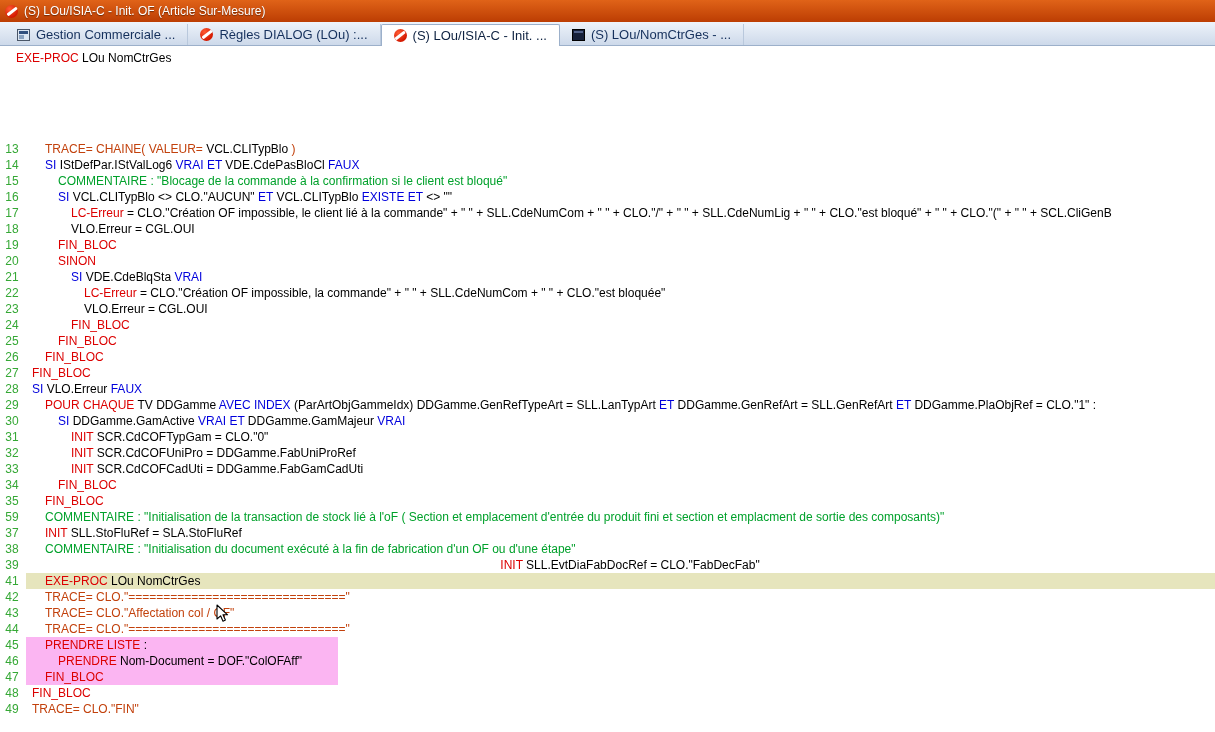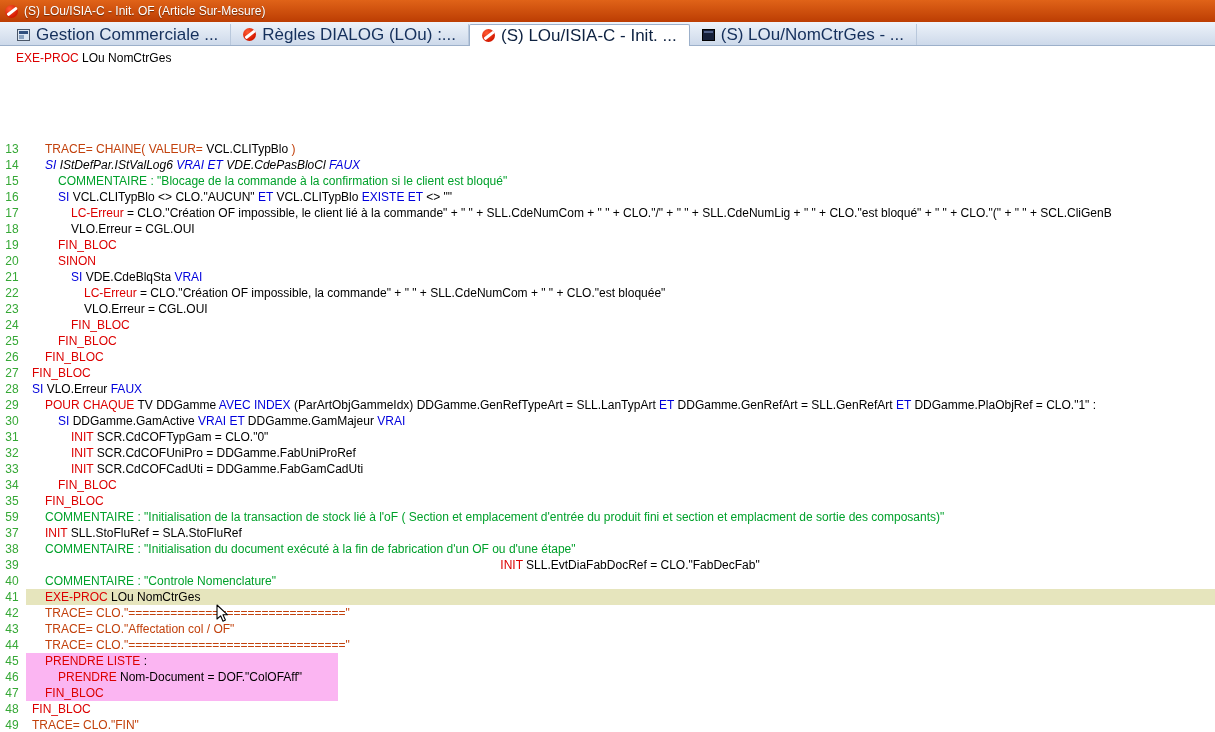--- a/index.html
+++ b/index.html
@@ -10,21 +10,21 @@
   
   .titlebar{position:absolute;top:0;left:0;right:0;height:22px;
     background:linear-gradient(#e06318,#bc3d03);
     display:flex;align-items:center;padding-left:5px;gap:6px}
   .title-text{color:#fff;font-size:12px;text-shadow:0 1px 1px rgba(0,0,0,.45);white-space:nowrap}
 
   
   .tabbar{position:absolute;top:22px;left:0;right:0;height:24px;
     background:linear-gradient(#eef3fa,#cdd9ea);border-bottom:1px solid #9cb0ca;
     display:flex;align-items:stretch;padding-left:5px}
-  .tab{display:flex;align-items:center;gap:6px;padding:0 12px;font-size:17px;color:#15305c;
+  .tab{display:flex;align-items:center;gap:6px;padding:0 12px;font-size:13px;color:#15305c;
     border-right:1px solid #b9c8dc;white-space:nowrap;margin-top:2px;cursor:default}
   .tab.active{background:#fff;border:1px solid #9cb0ca;border-bottom:none;margin-bottom:-1px;
     border-radius:2px 2px 0 0;z-index:2;color:#0d2140}
 
   
   .ico-dialog{width:13px;height:13px;border-radius:50%;flex:0 0 13px;position:relative;
     background:radial-gradient(circle at 35% 30%, #ff5a33, #d41900 70%)}
   .ico-dialog::after{content:"";position:absolute;left:0.5px;top:5px;width:12px;height:2.5px;
     background:#fff;transform:rotate(-38deg);border-radius:1px}
   .ico-app{width:13px;height:12px;border:1px solid #4a5668;background:#dce6f2;position:relative;flex:0 0 13px}
@@ -76,21 +76,21 @@
     <div class="tab">
       <span class="ico-console"></span>
       <span>(S) LOu/NomCtrGes - ...</span>
     </div>
   </div>
 
   <div class="content-area">
     <div class="proc-header"><span class="tok-r">EXE-PROC</span><span class="tok-p"> LOu NomCtrGes</span></div>
     <div class="code-area">
         <div class="row"><span class="ln">13</span><span class="cl" style="padding-left: 19px;"><span class="tok-t">TRACE= CHAINE( VALEUR= </span><span class="tok-p">VCL.CLITypBlo</span><span class="tok-t"> )</span></span></div>
-        <div class="row"><span class="ln">14</span><span class="cl" style="padding-left: 19px; font-style: italic;"><span class="tok-k">SI </span><span class="tok-p">IStDefPar.IStValLog6 </span><span class="tok-k">VRAI</span><span class="tok-p"> </span><span class="tok-k">ET</span><span class="tok-p"> VDE.CdePasBloCl </span><span class="tok-k">FAUX</span></span></div>
+        <div class="row"><span class="ln">14</span><span class="cl" style="padding-left: 19px;"><span class="tok-k">SI </span><span class="tok-p">IStDefPar.IStValLog6 </span><span class="tok-k">VRAI</span><span class="tok-p"> </span><span class="tok-k">ET</span><span class="tok-p"> VDE.CdePasBloCl </span><span class="tok-k">FAUX</span></span></div>
         <div class="row"><span class="ln">15</span><span class="cl" style="padding-left: 32px;"><span class="tok-c">COMMENTAIRE : "Blocage de la commande à la confirmation si le client est bloqué"</span></span></div>
         <div class="row"><span class="ln">16</span><span class="cl" style="padding-left: 32px;"><span class="tok-k">SI </span><span class="tok-p">VCL.CLITypBlo &lt;&gt; CLO."AUCUN" </span><span class="tok-k">ET</span><span class="tok-p"> VCL.CLITypBlo </span><span class="tok-k">EXISTE</span><span class="tok-p"> </span><span class="tok-k">ET</span><span class="tok-p"> &lt;&gt; ""</span></span></div>
         <div class="row"><span class="ln">17</span><span class="cl" style="padding-left: 45px;"><span class="tok-r">LC-Erreur</span><span class="tok-p"> = CLO."Création OF impossible, le client lié à la commande" + " " + SLL.CdeNumCom + " " + CLO."/" + " " + SLL.CdeNumLig + " " + CLO."est bloqué" + " " + CLO."(" + " " + SCL.CliGenB</span></span></div>
         <div class="row"><span class="ln">18</span><span class="cl" style="padding-left: 45px;"><span class="tok-p">VLO.Erreur = CGL.OUI</span></span></div>
         <div class="row"><span class="ln">19</span><span class="cl" style="padding-left: 32px;"><span class="tok-r">FIN_BLOC</span></span></div>
         <div class="row"><span class="ln">20</span><span class="cl" style="padding-left: 32px;"><span class="tok-r">SINON</span></span></div>
         <div class="row"><span class="ln">21</span><span class="cl" style="padding-left: 45px;"><span class="tok-k">SI </span><span class="tok-p">VDE.CdeBlqSta </span><span class="tok-k">VRAI</span></span></div>
         <div class="row"><span class="ln">22</span><span class="cl" style="padding-left: 58px;"><span class="tok-r">LC-Erreur</span><span class="tok-p"> = CLO."Création OF impossible, la commande" + " " + SLL.CdeNumCom + " " + CLO."est bloquée"</span></span></div>
         <div class="row"><span class="ln">23</span><span class="cl" style="padding-left: 58px;"><span class="tok-p">VLO.Erreur = CGL.OUI</span></span></div>
         <div class="row"><span class="ln">24</span><span class="cl" style="padding-left: 45px;"><span class="tok-r">FIN_BLOC</span></span></div>
@@ -102,21 +102,20 @@
         <div class="row"><span class="ln">30</span><span class="cl" style="padding-left: 32px;"><span class="tok-k">SI </span><span class="tok-p">DDGamme.GamActive </span><span class="tok-k">VRAI</span><span class="tok-p"> </span><span class="tok-k">ET</span><span class="tok-p"> DDGamme.GamMajeur </span><span class="tok-k">VRAI</span></span></div>
         <div class="row"><span class="ln">31</span><span class="cl" style="padding-left: 45px;"><span class="tok-r">INIT</span><span class="tok-p"> SCR.CdCOFTypGam = CLO."0"</span></span></div>
         <div class="row"><span class="ln">32</span><span class="cl" style="padding-left: 45px;"><span class="tok-r">INIT</span><span class="tok-p"> SCR.CdCOFUniPro = DDGamme.FabUniProRef</span></span></div>
         <div class="row"><span class="ln">33</span><span class="cl" style="padding-left: 45px;"><span class="tok-r">INIT</span><span class="tok-p"> SCR.CdCOFCadUti = DDGamme.FabGamCadUti</span></span></div>
         <div class="row"><span class="ln">34</span><span class="cl" style="padding-left: 32px;"><span class="tok-r">FIN_BLOC</span></span></div>
         <div class="row"><span class="ln">35</span><span class="cl" style="padding-left: 19px;"><span class="tok-r">FIN_BLOC</span></span></div>
         <div class="row"><span class="ln">59</span><span class="cl" style="padding-left: 19px;"><span class="tok-c">COMMENTAIRE : "Initialisation de la transaction de stock lié à l'oF ( Section et emplacement d'entrée du produit fini et section et emplacment de sortie des composants)"</span></span></div>
         <div class="row"><span class="ln">37</span><span class="cl" style="padding-left: 19px;"><span class="tok-r">INIT</span><span class="tok-p"> SLL.StoFluRef = SLA.StoFluRef</span></span></div>
         <div class="row"><span class="ln">38</span><span class="cl" style="padding-left: 19px;"><span class="tok-c">COMMENTAIRE : "Initialisation du document exécuté à la fin de fabrication d'un OF ou d'une étape"</span></span></div>
         <div class="row"><span class="ln">39</span><span class="cl" style="padding-left: 19px; text-align: center;"><span class="tok-r">INIT</span><span class="tok-p"> SLL.EvtDiaFabDocRef = CLO."FabDecFab"</span></span></div>
-        <div class="row"><span class="ln">40</span><span class="cl" style="padding-left: 19px;"><span class="tok-c">COMMENTAIRE : "Controle Nomenclature"</span></span></div>
         <div class="row"><span class="ln">41</span><span class="cl hl-exec" style="padding-left: 19px;"><span class="tok-r">EXE-PROC</span><span class="tok-p"> LOu NomCtrGes</span></span></div>
         <div class="row"><span class="ln">42</span><span class="cl" style="padding-left: 19px;"><span class="tok-t">TRACE= CLO."==============================="</span></span></div>
         <div class="row"><span class="ln">43</span><span class="cl" style="padding-left: 19px;"><span class="tok-t">TRACE= CLO."Affectation col / OF"</span></span></div>
         <div class="row"><span class="ln">44</span><span class="cl" style="padding-left: 19px;"><span class="tok-t">TRACE= CLO."==============================="</span></span></div>
         <div class="row"><span class="ln">45</span><span class="cl hl-pink" style="padding-left: 19px;"><span class="tok-r">PRENDRE LISTE</span><span class="tok-p"> :</span></span></div>
         <div class="row"><span class="ln">46</span><span class="cl hl-pink" style="padding-left: 32px;"><span class="tok-r">PRENDRE</span><span class="tok-p"> Nom-Document = DOF."ColOFAff"</span></span></div>
         <div class="row"><span class="ln">47</span><span class="cl hl-pink" style="padding-left: 19px;"><span class="tok-r">FIN_BLOC</span></span></div>
         <div class="row"><span class="ln">48</span><span class="cl" style="padding-left: 6px;"><span class="tok-r">FIN_BLOC</span></span></div>
         <div class="row"><span class="ln">49</span><span class="cl" style="padding-left: 6px;"><span class="tok-t">TRACE= CLO."FIN"</span></span></div>
       </div>

